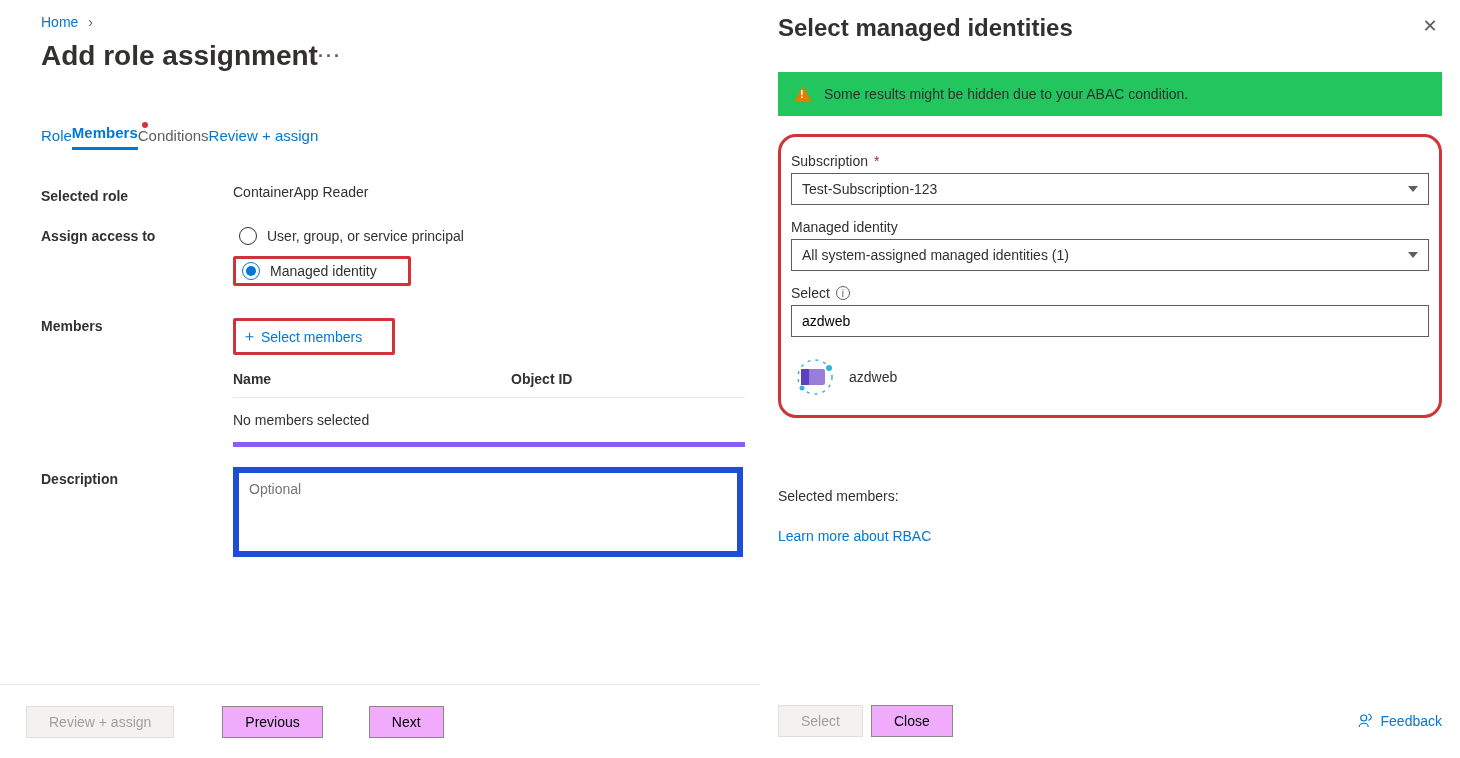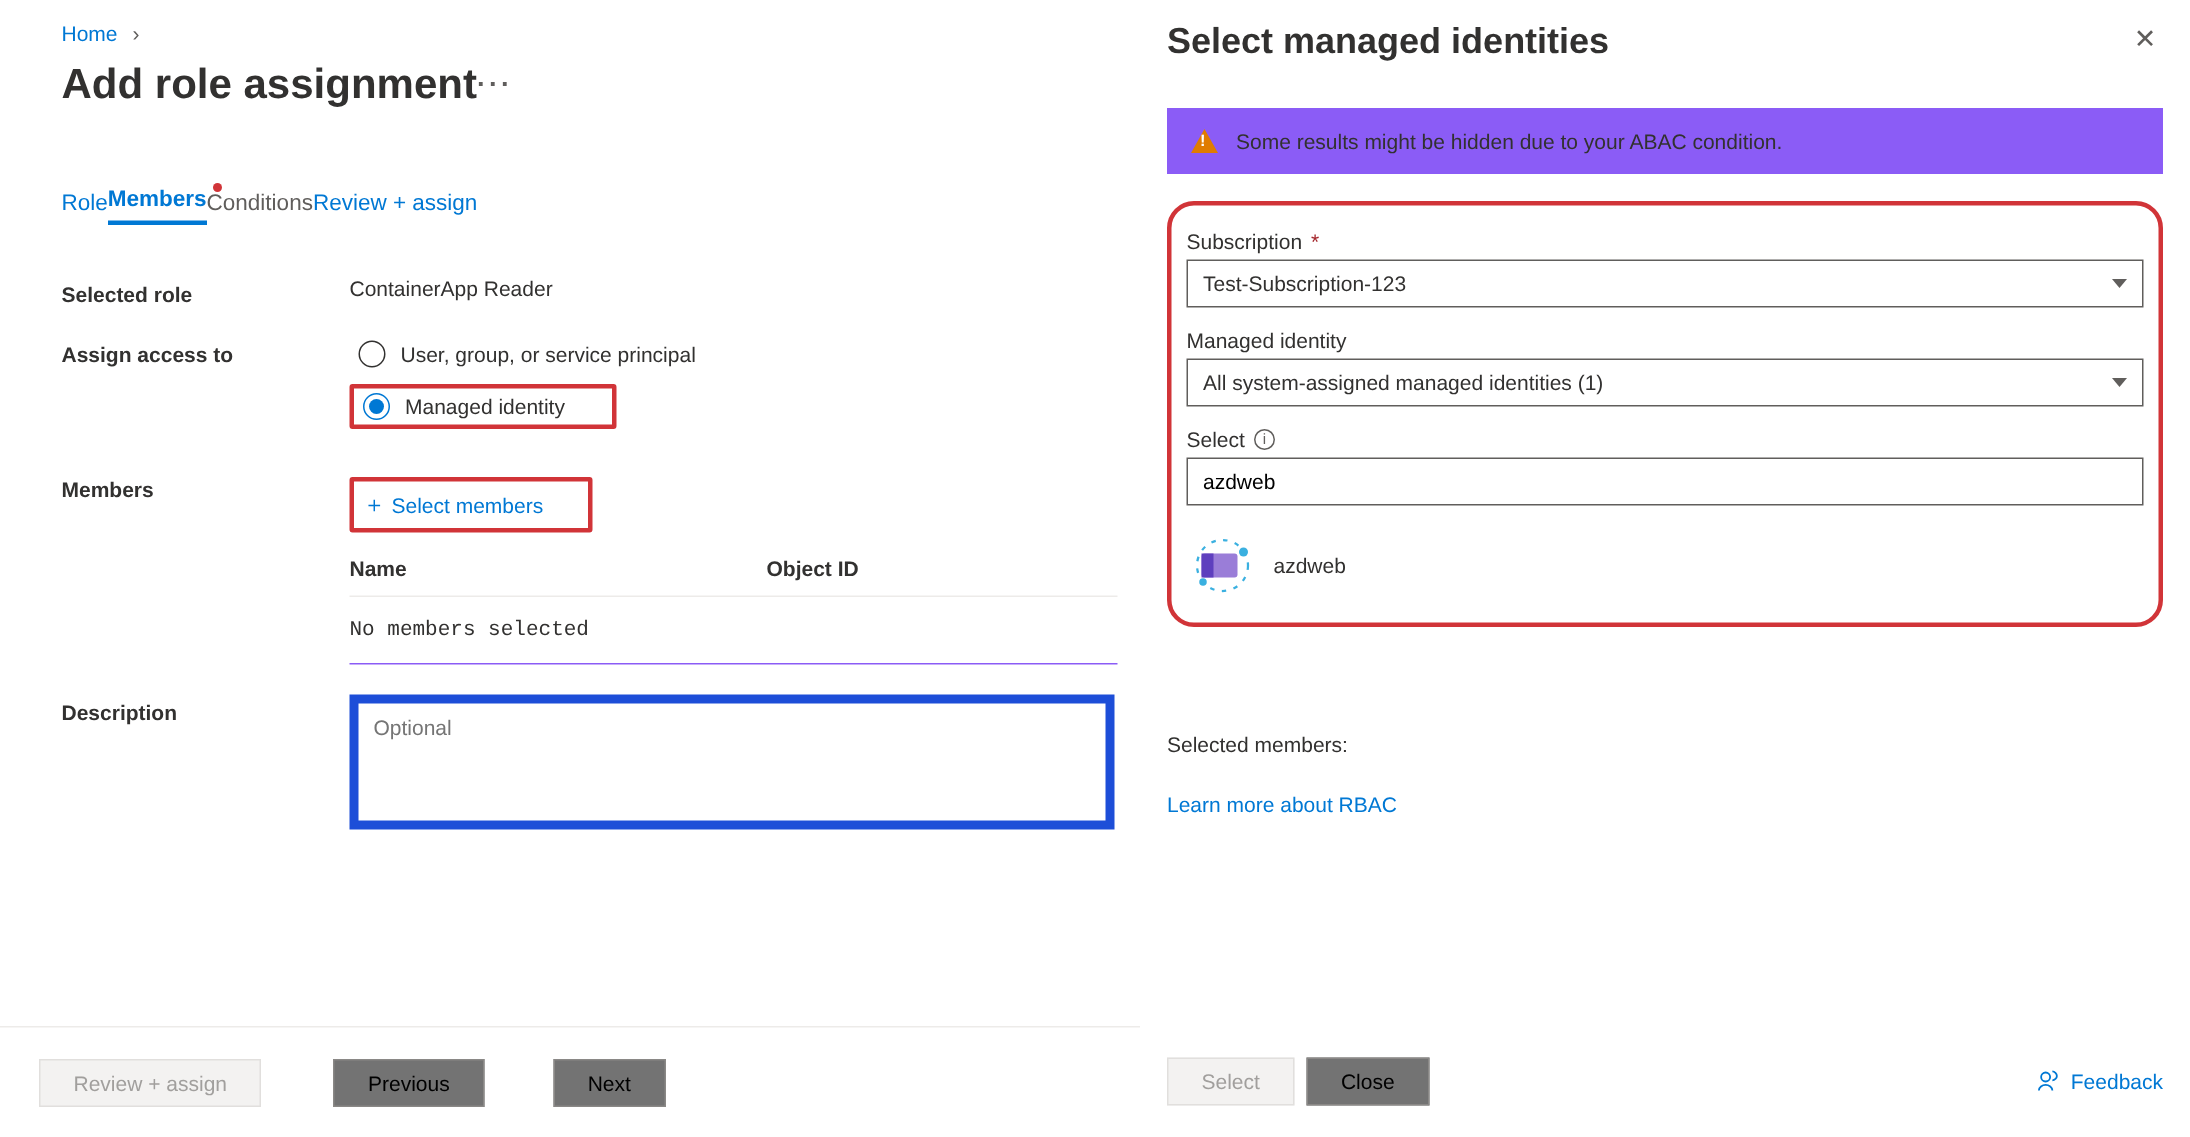--- a/index.html
+++ b/index.html
@@ -76,35 +76,35 @@
     }
     .plus { font-weight: 300; font-size: 15px; }
 
     .table-head {
       display: flex; border-bottom: 1px solid #edebe9;
       margin-top: 16px; padding-bottom: 10px;
       font-weight: 600;
     }
     .col-name { width: 278px; }
     .col-obj { flex: 1; }
-    .table-body { padding: 14px 0; border-bottom: 1px solid #8b5cf6; font-family: Liberation Mono, monospace; }
+    .table-body { padding: 14px 0; border-bottom: 5px solid #8b5cf6; }
 
     .desc-textarea {
       width: 510px; height: 90px; border: 6px solid #1d4ed8;
       padding: 8px 10px; font-family: inherit; font-size: 14px;
       resize: none;
     }
 
     .bottom-bar {
       position: absolute; left: 0; bottom: 0; width: 1460px;
       height: 74px; border-top: 1px solid #edebe9;
       display: flex; align-items: center; padding-left: 26px; gap: 10px;
     }
     .btn {
-      height: 32px; border: 1px solid #8a8886; background: #737373;
+      height: 32px; border: 1px solid #8a8886; background: #f0abfc;
       padding: 0 22px; cursor: pointer; font-size: 14px;
       font-family: inherit;
     }
     .btn.disabled {
       background: #f3f2f1; color: #a19f9d; border-color: #e1dfdd;
       cursor: default;
     }
     .btn.side { margin-left: 8px; }
 
     
@@ -117,21 +117,21 @@
     .panel-header {
       display: flex; justify-content: space-between; align-items: flex-start;
     }
     .panel-title { font-size: 24px; font-weight: 600; }
     .close-btn {
       font-size: 18px; color: #605e5c; cursor: pointer;
       width: 24px; height: 24px; display: flex; align-items: center; justify-content: center;
     }
 
     .warning-bar {
-      margin-top: 30px; background: #8b5cf6;
+      margin-top: 30px; background: #22c55e;
       padding: 14px 16px; display: flex; align-items: flex-end; gap: 12px;
     }
     .warn-icon {
       width: 0; height: 0;
       border-left: 9px solid transparent;
       border-right: 9px solid transparent;
       border-bottom: 16px solid #e07c00;
       position: relative;
     }
     .warn-icon::after {

